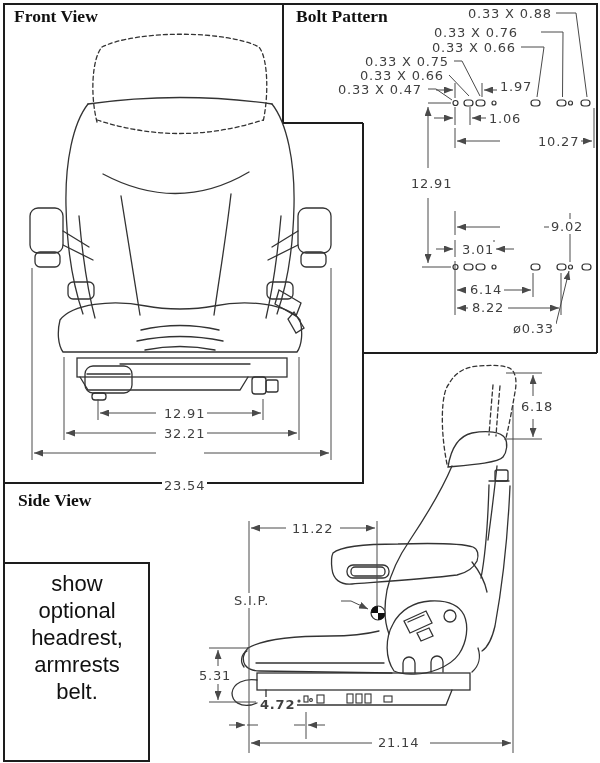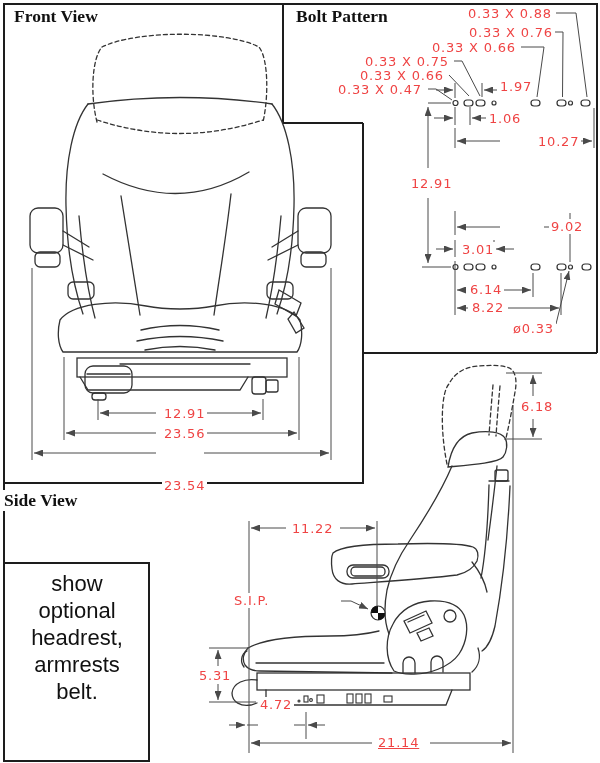--- a/index.html
+++ b/index.html
@@ -1,21 +1,21 @@
 <!DOCTYPE html>
 <html><head>
 <meta charset="utf-8">
 <style>
   html,body{margin:0;padding:0;background:#fff;}
   #stage{position:relative;width:600px;height:763px;background:#fff;overflow:hidden;
          font-family:"DejaVu Sans",sans-serif;}
   #stage svg{position:absolute;left:0;top:0;}
   .title{position:absolute;font-family:"Liberation Serif",serif;font-weight:bold;
          font-size:17.5px;color:#111;white-space:nowrap;background:#fff;padding:0 2px;}
-  .dim{position:absolute;font-size:13px;color:#ef4444;letter-spacing:0.8px;
+  .dim{position:absolute;font-size:13px;color:#404040;letter-spacing:0.8px;
        white-space:pre;background:#fff;padding:0 2px;line-height:15px;}
   .note{position:absolute;left:5px;top:564px;width:144px;height:196px;
         font-family:"Liberation Sans",sans-serif;font-size:22px;line-height:27px;
         color:#111;text-align:center;padding-top:6px;}
   .noteline{white-space:nowrap;}
 </style>
 </head>
 <body>
 
 <div id="stage">
@@ -237,48 +237,48 @@
     <line x1="372" y1="743" x2="251" y2="743" marker-end="url(#arr)"></line>
     <line x1="430" y1="743" x2="511" y2="743" marker-end="url(#arr)"></line>
 
     <path d="M341,601 L351,601"></path>
     <line x1="351" y1="601" x2="368" y2="609" marker-end="url(#arr)"></line>
   </g>
 </svg>
 
 <div class="title" style="left:12px;top:6px;">Front View</div>
 <div class="title" style="left:294px;top:6px;">Bolt Pattern</div>
-<div class="title" style="left:2px;top:490px;">Side View</div>
+<div class="title" style="left:16px;top:490px;">Side View</div>
 
 <div class="dim" style="left:466px;top:6px;">0.33 X 0.88</div>
-<div class="dim" style="left:467px;top:25px;">0.33 X 0.76</div>
+<div class="dim" style="left:432px;top:25px;">0.33 X 0.76</div>
 <div class="dim" style="left:430px;top:40px;">0.33 X 0.66</div>
 <div class="dim" style="left:363px;top:54px;">0.33 X 0.75</div>
 <div class="dim" style="left:358px;top:68px;">0.33 X 0.66</div>
 <div class="dim" style="left:336px;top:82px;">0.33 X 0.47</div>
 
 <div class="dim" style="left:498px;top:79px;text-align:right;">1.97</div>
 <div class="dim" style="left:487px;top:111px;">1.06</div>
 <div class="dim" style="left:530px;top:134px;margin-left:6px;">10.27</div>
 <div class="dim" style="left:409px;top:176px;">12.91</div>
 <div class="dim" style="left:501px;top:219px;margin-left:48px;">9.02</div>
 <div class="dim" style="left:460px;top:242px;">3.01</div>
 <div class="dim" style="left:468px;top:282px;">6.14</div>
 <div class="dim" style="left:470px;top:300px;">8.22</div>
 <div class="dim" style="left:511px;top:321px;">ø0.33</div>
 
 <div class="dim" style="left:162px;top:406px;">12.91</div>
-<div class="dim" style="left:162px;top:426px;">23.56</div>
+<div class="dim" style="left:162px;top:426px;">32.21</div>
 <div class="dim" style="left:162px;top:446px;margin-top:32px;">23.54</div>
 
 <div class="dim" style="left:290px;top:521px;">11.22</div>
 <div class="dim" style="left:519px;top:399px;">6.18</div>
 <div class="dim" style="left:197px;top:668px;">5.31</div>
-<div class="dim" style="left:258px;top:697px;">4.72</div>
-<div class="dim" style="left:376px;top:735px;text-decoration:underline;">21.14</div>
+<div class="dim" style="left:258px;top:697px;font-weight:bold;">4.72</div>
+<div class="dim" style="left:376px;top:735px;">21.14</div>
 <div class="dim" style="left:232px;top:593px;">S.I.P.</div>
 
 <div class="note">
   <div class="noteline">show</div>
   <div class="noteline">optional</div>
   <div class="noteline">headrest,</div>
   <div class="noteline">armrests</div>
   <div class="noteline">belt.</div>
 </div>
 

